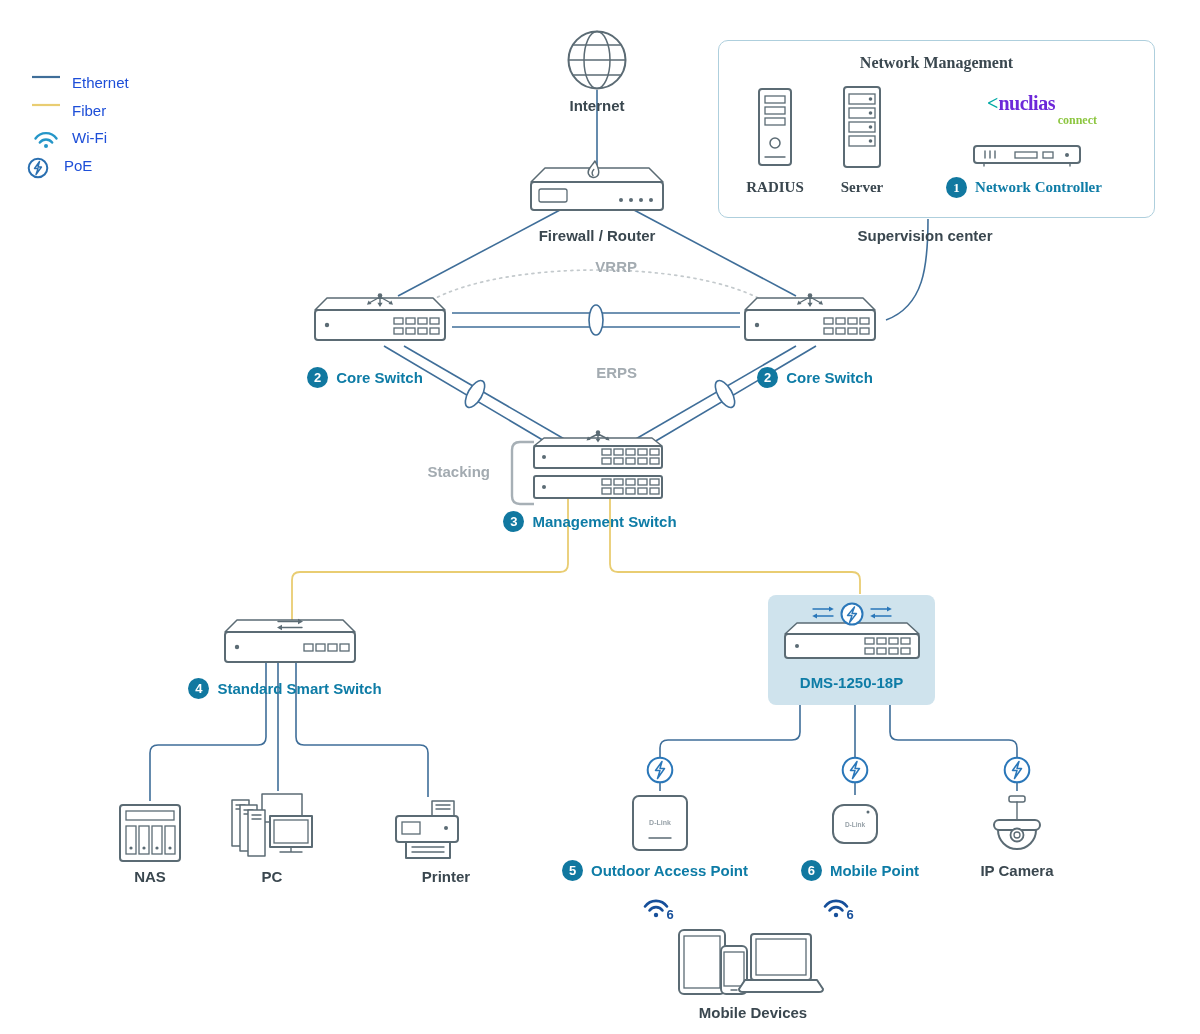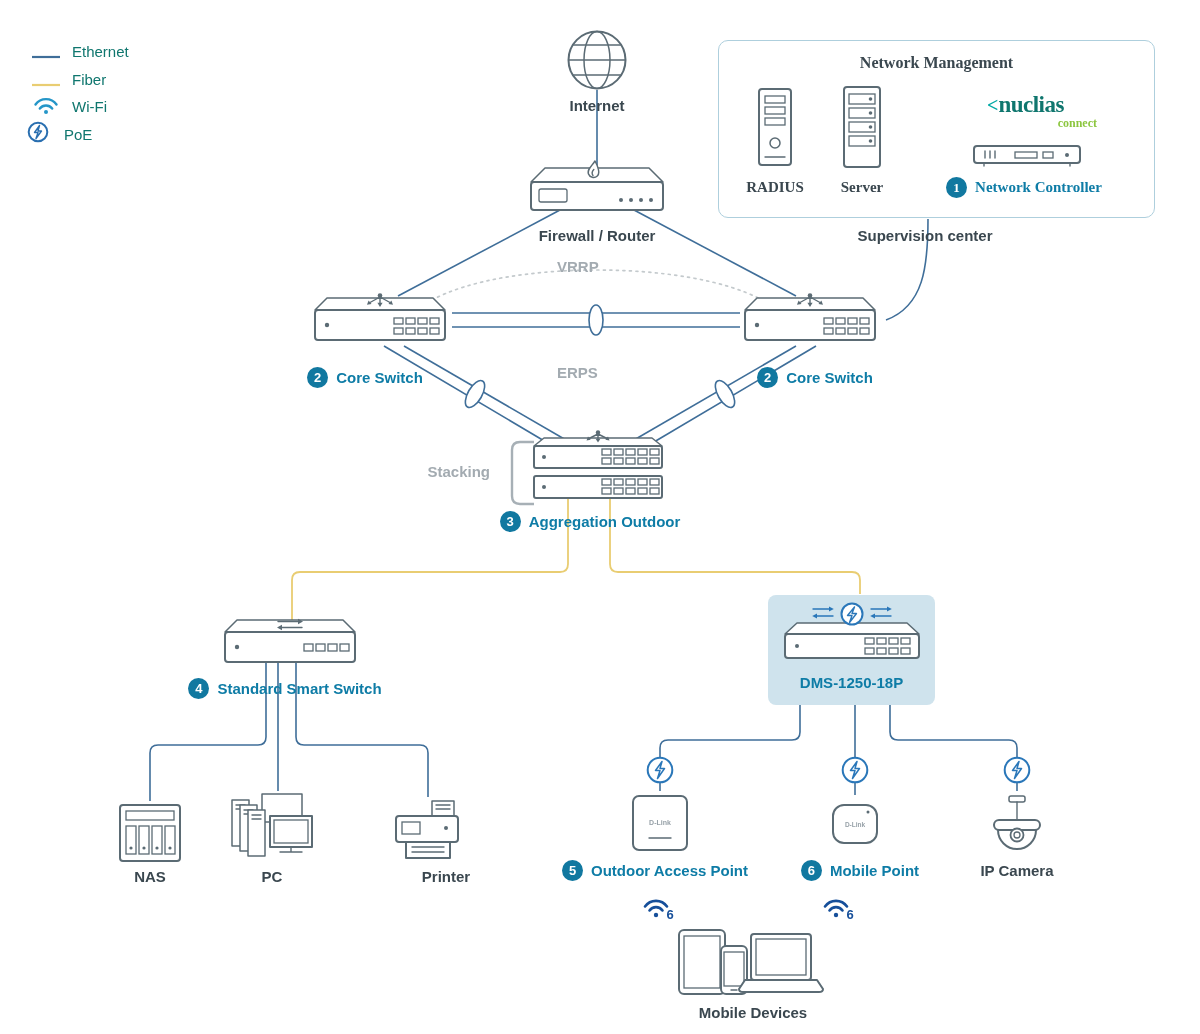--- a/index.html
+++ b/index.html
@@ -22,33 +22,33 @@
   .fillg { fill:#5b6b74; stroke:none; }
   .bl { stroke:#2a77b9; }
   .blf { fill:#2a77b9; stroke:none; }
 
   
   .lbl { position:absolute; font-size:15px; font-weight:700; color:#3a474f; text-align:center; }
   .cap { position:absolute; display:flex; align-items:center; justify-content:center; gap:8px;
          font-size:15px; font-weight:700; color:#0e7ca6; }
   .badge { width:21px; height:21px; border-radius:50%; background:#1178a0; color:#fff;
            font-size:13px; font-weight:700; display:flex; align-items:center; justify-content:center; flex:0 0 21px; }
-  .ann { position:absolute; color:#a3abb1; font-weight:700; font-size:15px; text-align:left; }
-  .legend-row { position:absolute; display:flex; align-items:flex-end; gap:10px;
-                font-size:15px; color:#0f766e; font-weight:400; height:22px; }
+  .ann { position:absolute; color:#a3abb1; font-weight:700; font-size:15px; text-align:right; }
+  .legend-row { position:absolute; display:flex; align-items:flex-start; gap:10px;
+                font-size:15px; color:#1d4ed8; font-weight:400; height:22px;margin-top:36px; }
   .legend-ico { width:32px; display:flex; align-items:center; justify-content:center; }
 
   .mgmt { position:absolute; border:1.5px solid #aecfdd; border-radius:10px; background:#fff;font-family:Liberation Serif, serif; }
   .mgmt-title { position:absolute; left:0; top:13px; width:100%; text-align:center;
                 font-size:16px; font-weight:700; color:#3a474f; }
   .hl { position:absolute; background:#cfe3ed; border-radius:8px; }
 
   .nuclias { position:absolute; width:110px; text-align:left; line-height:1; }
   .nuclias .chev { color:#00a9a5; font-weight:700; font-size:20px; }
-  .nuclias .nword { color:#0f766e; font-weight:700; font-size:23px; letter-spacing:-0.5px; }
+  .nuclias .nword { color:#6d28d9; font-weight:700; font-size:20px; letter-spacing:-0.5px; }
   .nuclias .connect { color:#8cc63f; font-size:12px; font-weight:700; text-align:right; margin-top:1px; }
 </style>
 </head>
 <body>
 
 <div class="stage">
 
   <svg class="abs" style="left:0;top:0" width="1200" height="1034">
 
     <path class="ln-vrrp" d="M432 300 C 505 260, 689 260, 762 300"></path>
@@ -273,21 +273,21 @@
       <rect class="prt" x="128" y="49" width="9" height="6"></rect>
     <rect class="prt" x="80" y="58" width="9" height="6"></rect>
       <rect class="prt" x="92" y="58" width="9" height="6"></rect>
     <rect class="prt" x="104" y="58" width="9" height="6"></rect>
       <rect class="prt" x="116" y="58" width="9" height="6"></rect>
       <rect class="prt" x="128" y="58" width="9" height="6"></rect>
   </svg>
   <div class="ann" style="left:396px;top:463px;width:94px;text-align:right">Stacking</div>
   <div class="cap" style="left:470px;top:511px;width:240px">
     <span class="badge">3</span>
-    <span>Aggregation Outdoor</span>
+    <span>Management Switch</span>
   </div>
 
   <svg class="abs" style="left:220px;top:614px" width="140" height="54">
     <polygon class="dvt" points="17,6 123,6 135,18 5,18"></polygon>
     <rect class="dv" x="5" y="18" width="130" height="30" rx="3"></rect>
     <circle cx="17" cy="33" r="2.2" class="fillg"></circle>
     <rect class="prt" x="84" y="30" width="9" height="7"></rect>
       <rect class="prt" x="96" y="30" width="9" height="7"></rect>
     <rect class="prt" x="108" y="30" width="9" height="7"></rect>
       <rect class="prt" x="120" y="30" width="9" height="7"></rect>

